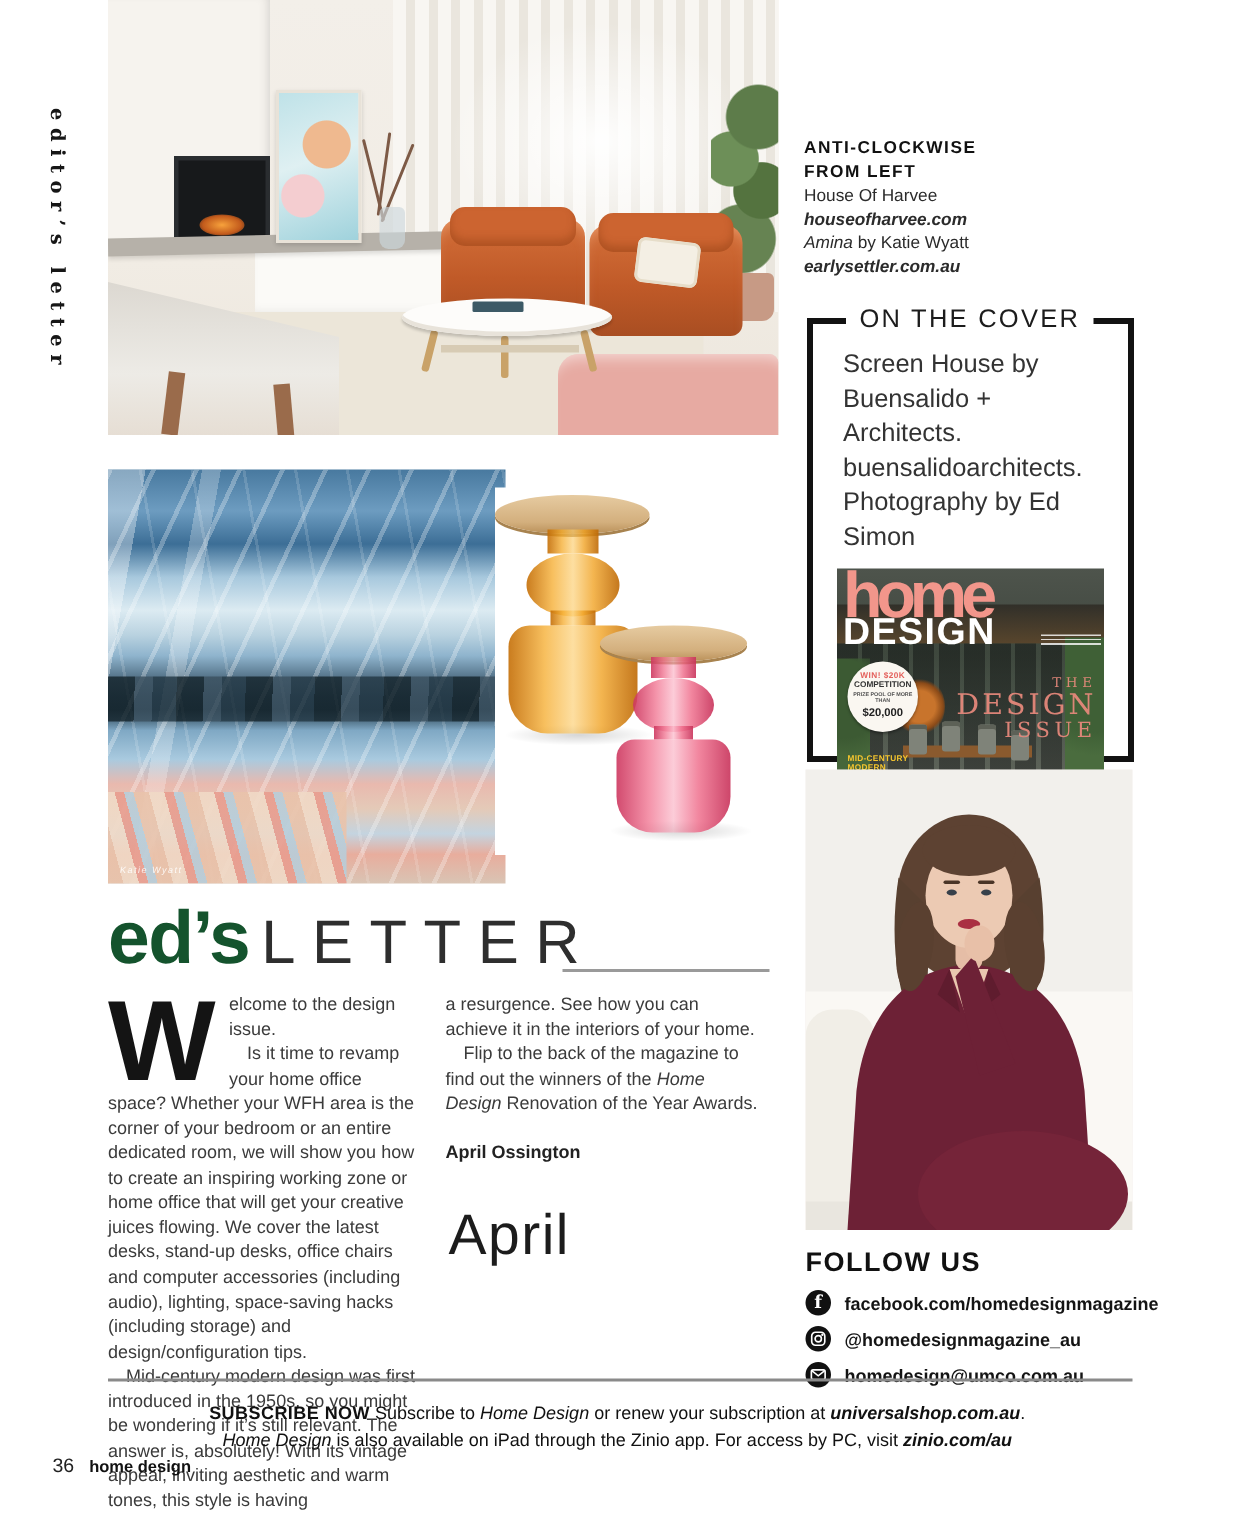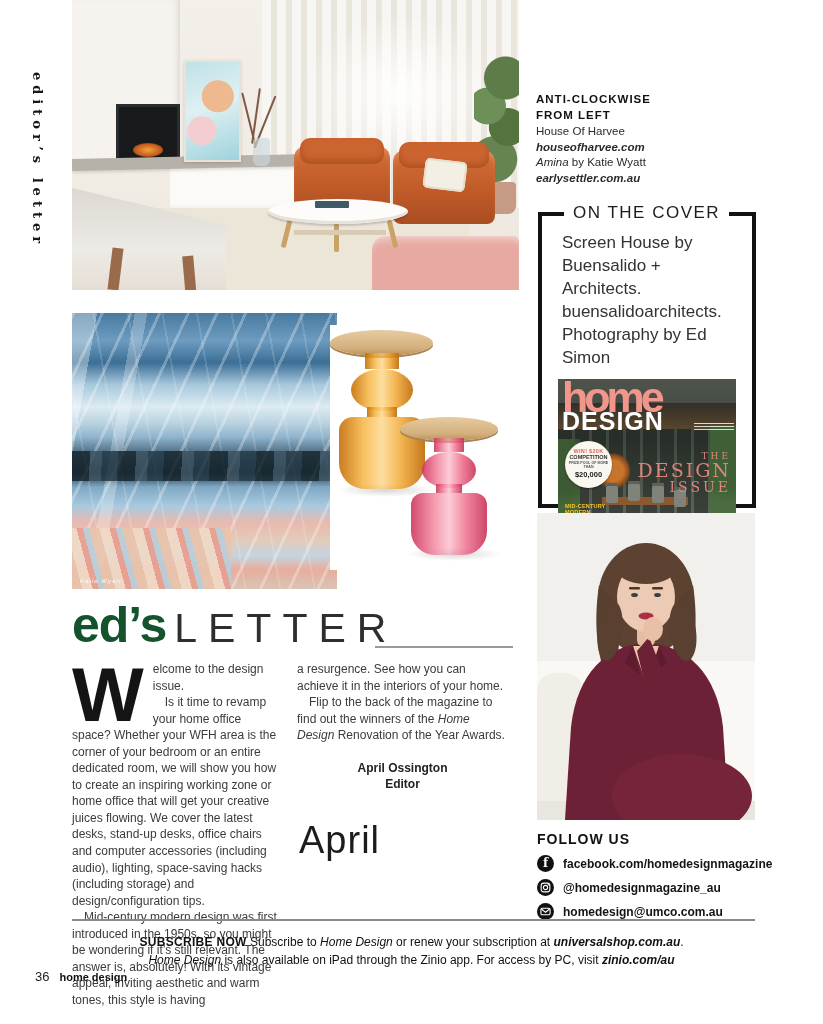--- a/index.html
+++ b/index.html
@@ -163,29 +163,29 @@
   .ed-title .bold { font-size:50px; font-weight:700; letter-spacing:-1px; color:#14532d; }
   .ed-title .light { font-size:41px; font-weight:300; letter-spacing:11px; color:#2e2e2e; margin-left:8px; }
   .ed-rule { position:absolute; left:375px; top:646px; width:138px; height:2px; background:#9a9a9a; }
 
   
   .body-copy { position:absolute; left:72px; top:661px; width:436px; display:flex; gap:14px;
     font-size:12px; line-height:1.38; color:#3b3b3b; }
   .col { width:211px; }
   .dropcap { float:left; font-size:76px; line-height:.78; font-weight:600; color:#141414; margin:4px 9px 2px 0; }
   .col p.ind { text-indent:12px; }
-  .byline { margin-top:16px; font-weight:700; color:#222; line-height:1.35;text-align:center; }
+  .byline { margin-top:16px; font-weight:700; color:#222; line-height:1.35; }
   .signature { margin-top:22px; margin-left:2px; font-size:38px; font-weight:400; color:#1c1c1c; letter-spacing:1px; }
 
   
   .portrait { position:absolute; left:537px; top:513px; width:218px; height:307px; overflow:hidden; background:#f2f0ec; }
 
   
   .follow { position:absolute; left:537px; top:831px; width:250px; }
-  .follow .fh { font-size:14px; font-weight:800; letter-spacing:1px; color:#111; margin-bottom:8px; }
+  .follow .fh { font-size:18px; font-weight:800; letter-spacing:1px; color:#111; margin-bottom:8px; }
   .follow .row { display:flex; align-items:center; gap:9px; margin-bottom:7px; }
   .soc { width:17px; height:17px; border-radius:50%; background:#111; color:#fff; flex:0 0 auto;
     display:flex; align-items:center; justify-content:center; font-size:12px; font-weight:700; }
   .soc svg { display:block; }
   .follow .lbl { font-size:12px; font-weight:600; color:#141414; }
 
   
   .rule-bottom { position:absolute; left:72px; top:919px; width:683px; height:2px; background:#8a8a8a; }
   .subscribe { position:absolute; left:0; top:933px; width:100%; text-align:center; font-size:12px; line-height:1.5; color:#111; }
   .subscribe .b { font-weight:800; letter-spacing:.3px; }
@@ -345,21 +345,20 @@
       <span class="dropcap">W</span>
       <p>elcome to the design issue.</p>
       <p class="ind">Is it time to revamp your home office space? Whether your WFH area is the corner of your bedroom or an entire dedicated room, we will show you how to create an inspiring working zone or home office that will get your creative juices flowing. We cover the latest desks, stand-up desks, office chairs and computer accessories (including audio), lighting, space-saving hacks (including storage) and design/configuration tips.</p>
       <p class="ind">Mid-century modern design was first introduced in the 1950s, so you might be wondering if it’s still relevant. The answer is, absolutely! With its vintage appeal, inviting aesthetic and warm tones, this style is having</p>
     </div>
     <div class="col">
       <p>a resurgence. See how you can achieve it in the interiors of your home.</p>
       <p class="ind"><span>Flip to the back of the magazine to find out the winners of the </span><span style="font-style:italic;">Home Design</span><span> Renovation of the Year Awards.</span></p>
       <div class="byline">
         <div>April Ossington</div>
-        <div>Editor</div>
       </div>
       <div class="signature">April</div>
     </div>
   </div>
 
   <div class="portrait">
     <svg width="218" height="307" viewBox="0 0 218 307">
       <rect x="0" y="0" width="218" height="307" fill="#f2f0ec"></rect>
       <rect x="0" y="148" width="218" height="159" fill="#faf8f4"></rect>
       <rect x="0" y="160" width="46" height="147" rx="18" fill="#f1eee7"></rect>

